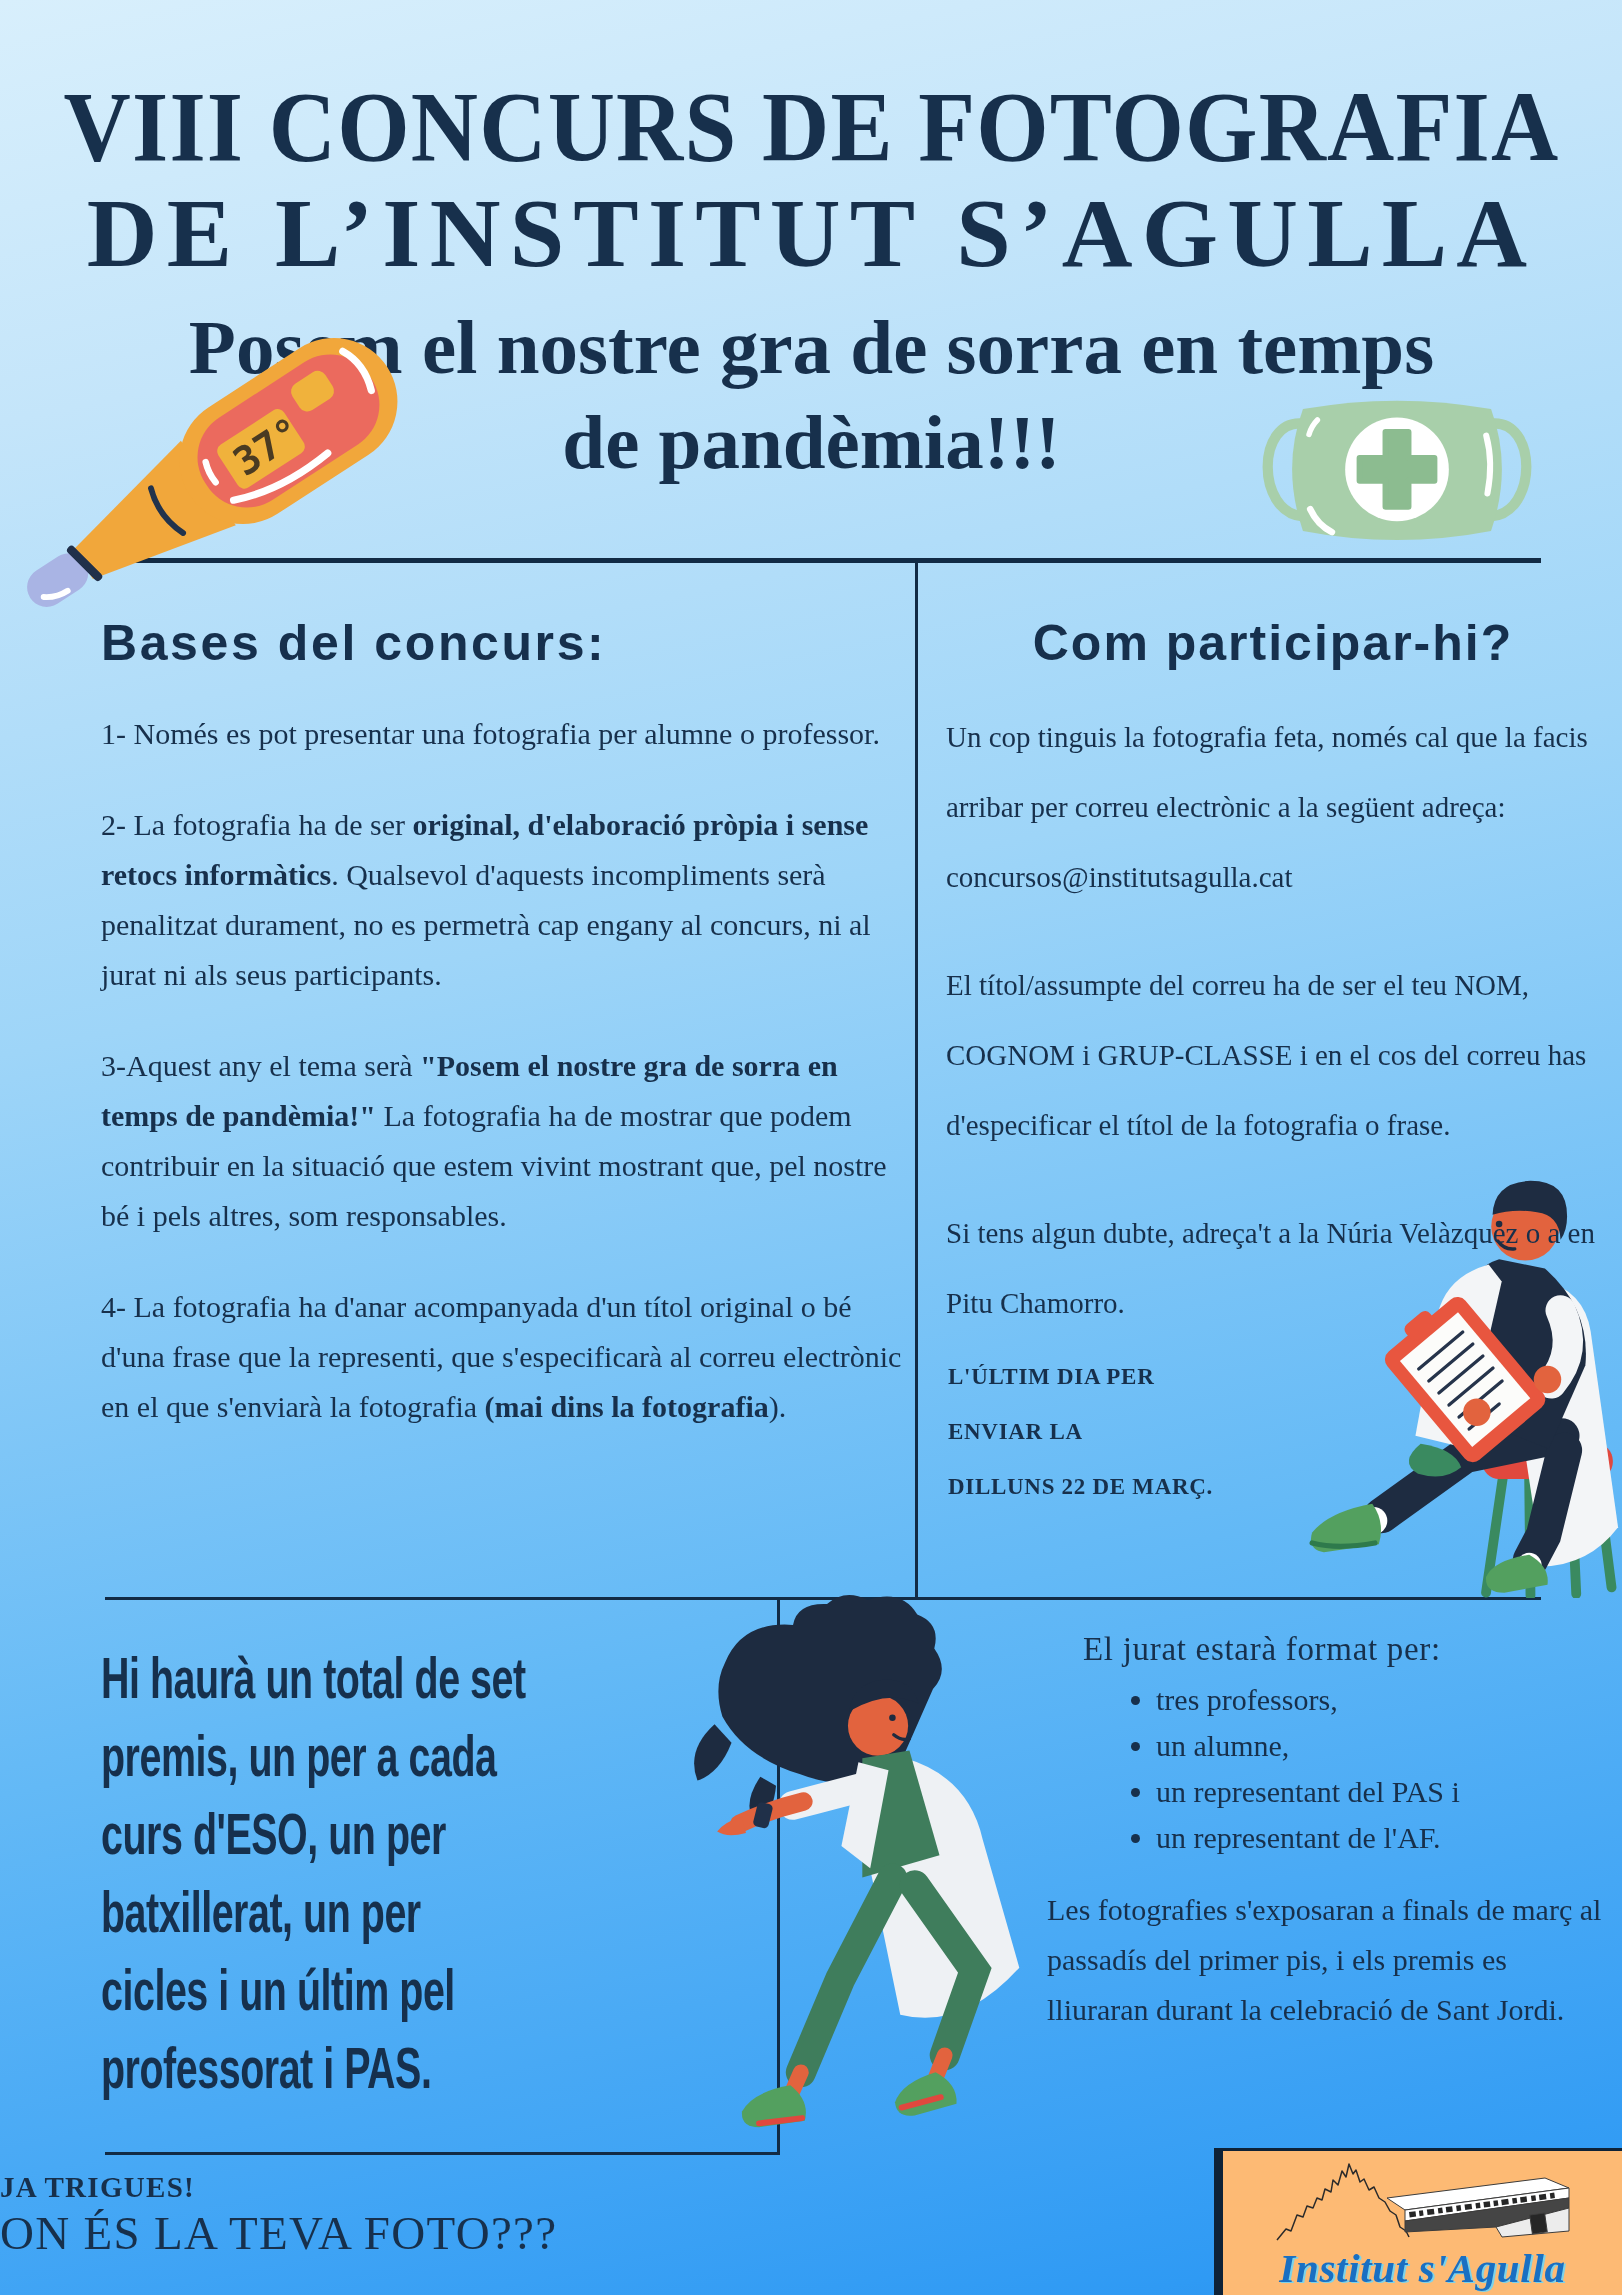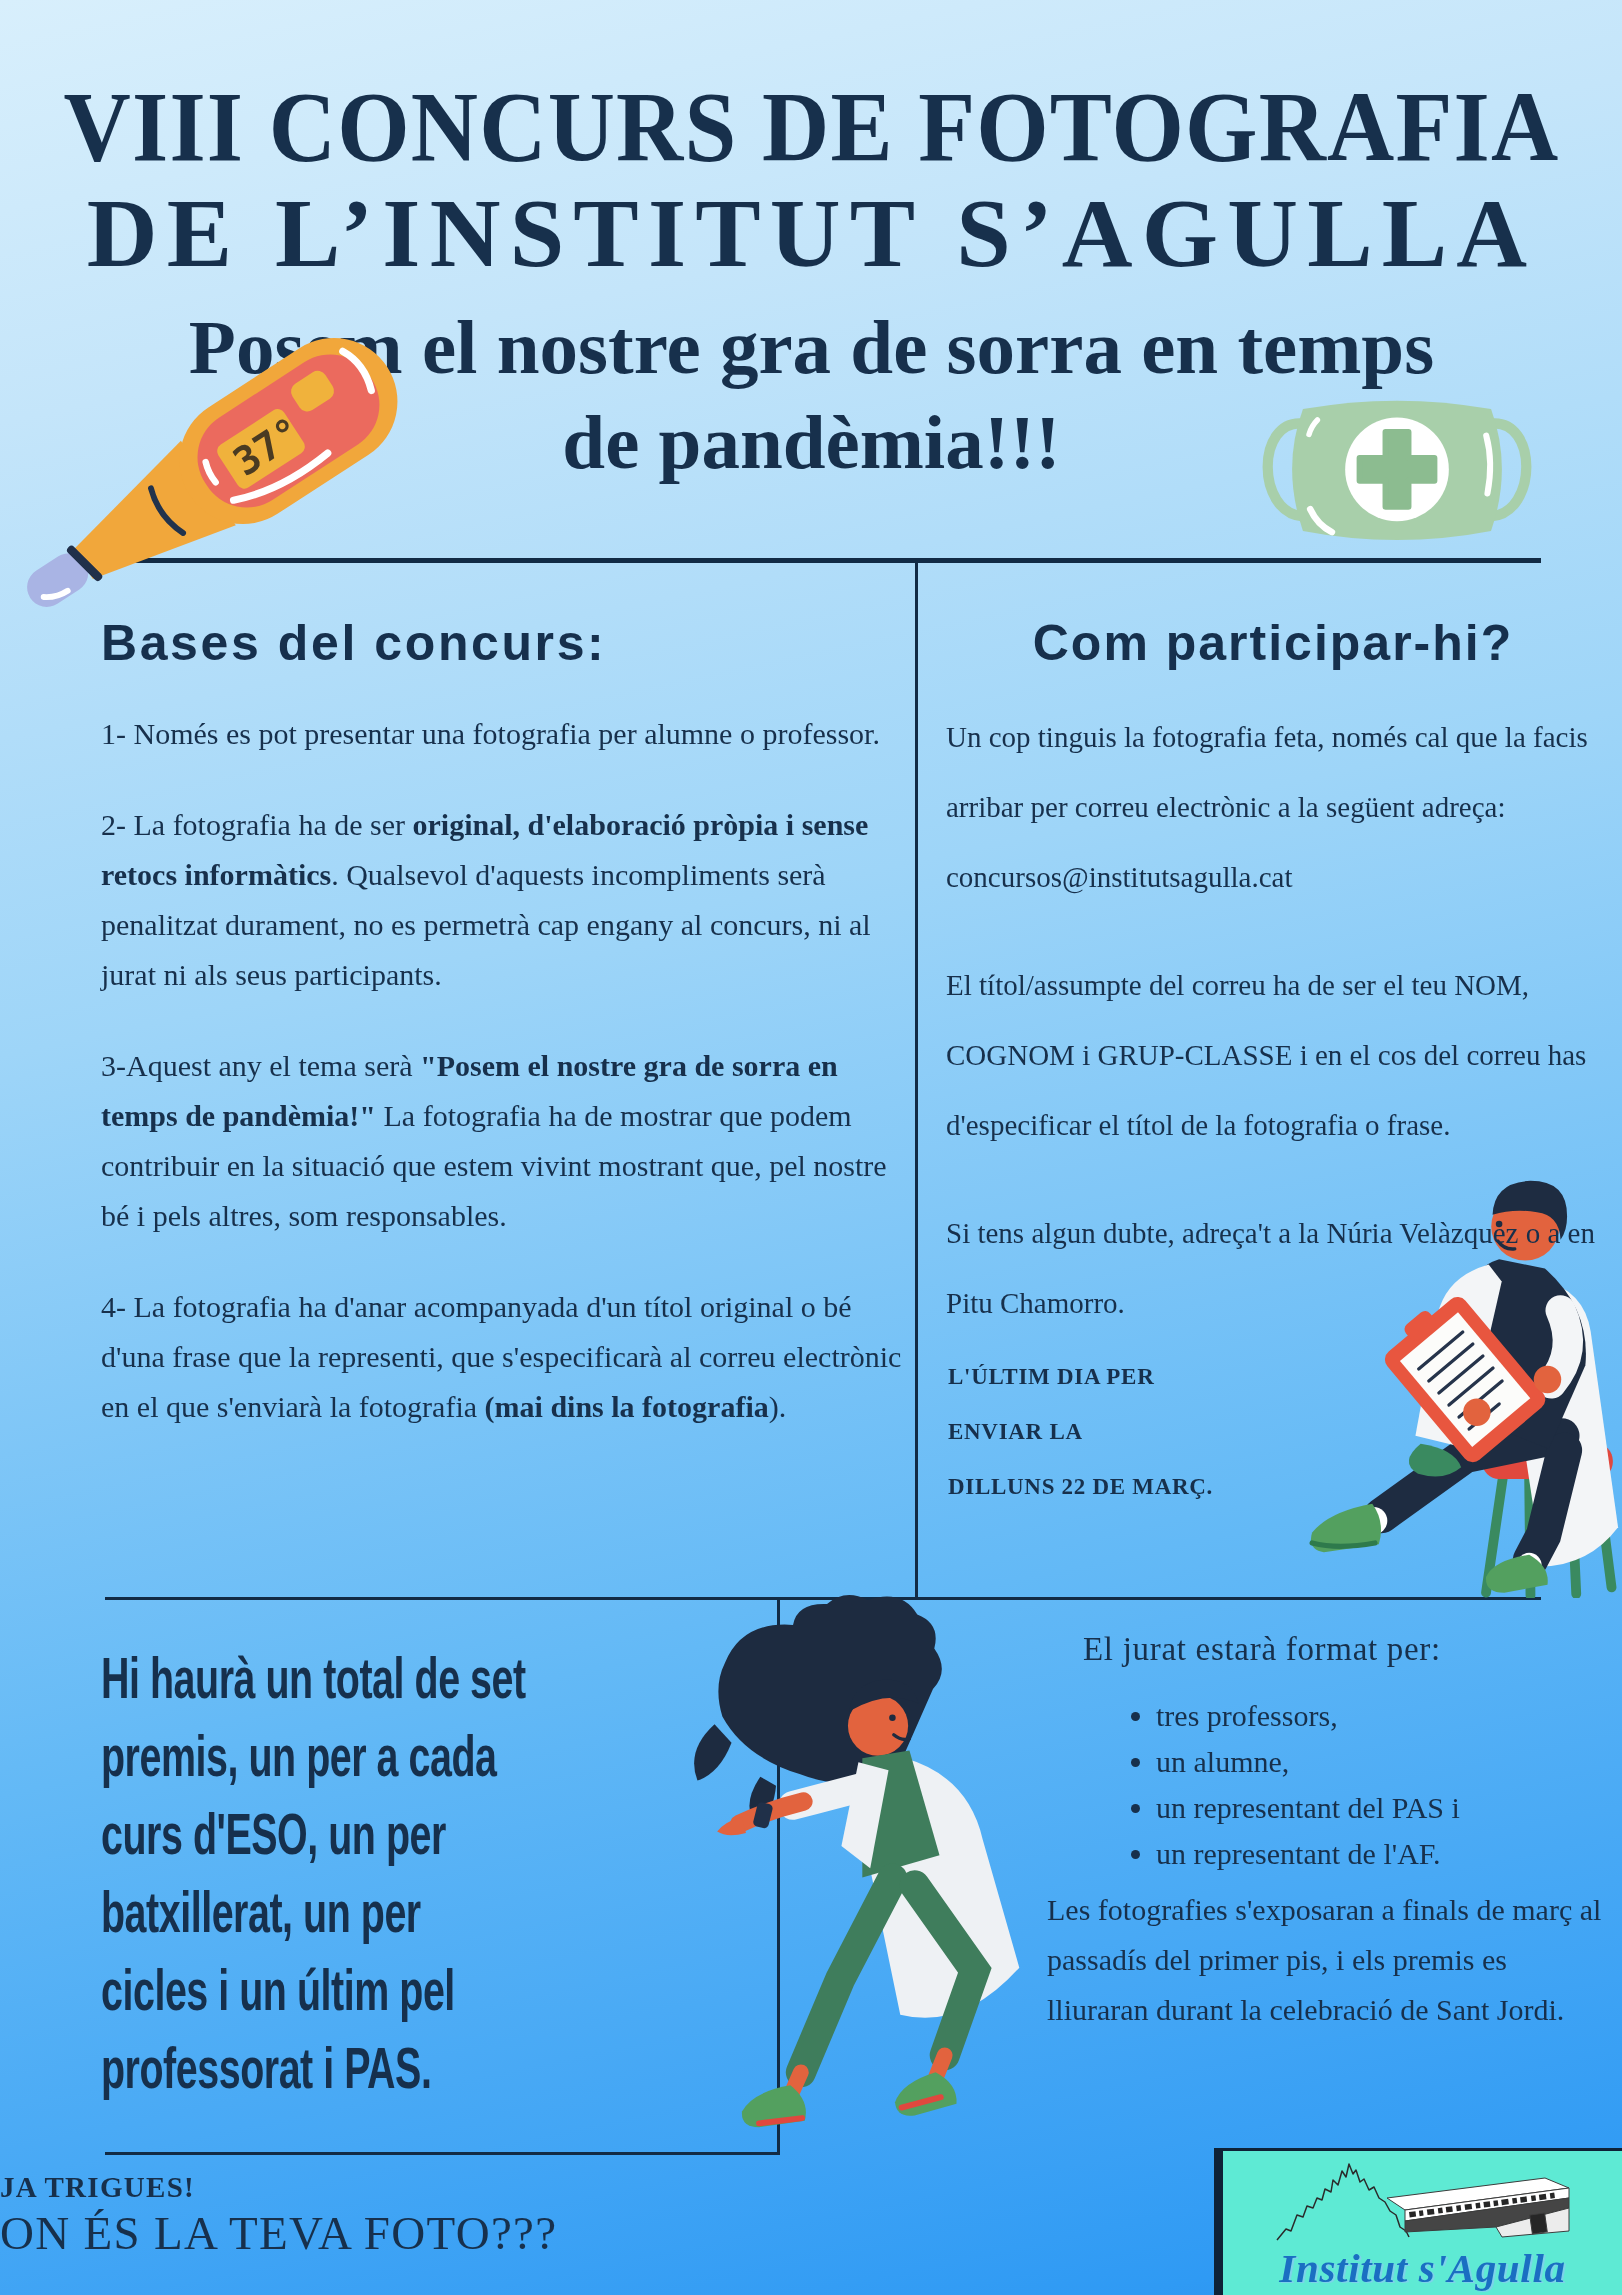--- a/index.html
+++ b/index.html
@@ -34,35 +34,35 @@
   #participate h2{margin:0 0 30px 0;font-size:50px;letter-spacing:2px;font-weight:700;text-align:center;}
   #participate p{margin:0 0 38px 0;font-size:29px;line-height:70px;}
 
   #deadline{left:948px;top:1349px;z-index:3;font-weight:700;font-size:23px;line-height:55px;letter-spacing:0.7px;}
 
   #prizes{left:101px;top:1639px;z-index:3;font-weight:700;font-size:58px;line-height:78px;letter-spacing:-0.7px;}
   #prizes div{transform:scaleX(.68);transform-origin:left top;white-space:nowrap;}
 
   #jury{left:1083px;top:1631px;z-index:3;font-size:30px;}
   #jury .intro{font-size:33px;letter-spacing:0.7px;}
-  #jury ul{margin:25px 0 0 0;padding-left:73px;}
+  #jury ul{margin:9px 0 0 0;padding-left:73px;}
   #jury li{line-height:46px;}
 
   #expo{left:1047px;top:1885px;width:563px;z-index:3;font-size:30px;line-height:50px;}
 
   #footer{left:0;top:2171px;width:1188px;text-align:left;z-index:3;}
   #footer .l1{font-weight:700;font-size:29px;letter-spacing:1.3px;}
   #footer .l2{font-weight:400;font-size:47px;letter-spacing:1.3px;margin-top:2px;white-space:nowrap;}
 
   #thermo{left:-7.9px;top:404px;width:432px;height:157px;transform:rotate(-33deg);z-index:2;}
   #mask{left:1240px;top:385px;width:314px;height:170px;z-index:2;}
   #doctor{left:1269px;top:1169px;width:353px;height:429px;z-index:2;}
   #runner{left:662px;top:1587px;width:419px;height:569px;z-index:2;}
 
-  #logobox{left:1214px;top:2148px;width:408px;height:148px;background:#5eead4;
+  #logobox{left:1214px;top:2148px;width:408px;height:148px;background:#fdba74;
     border-left:9.2px solid #0e2237;border-top:3.9px solid #0e2237;z-index:4;box-sizing:border-box;}
   #logobox svg{position:absolute;left:3.9px;top:5.2px;width:393px;height:105px;}
   #logotext{position:absolute;left:0;bottom:3.9px;width:100%;text-align:center;
     font-family:"Liberation Serif",serif;font-style:italic;font-weight:700;font-size:41px;
     color:#1a6fc2;text-shadow:2px 1.3px 0 #7cd3ea;letter-spacing:0.7px;}
 </style>
 </head>
 <body>
 
 <div class="abs title serif" id="title1">VIII CONCURS DE FOTOGRAFIA</div>

